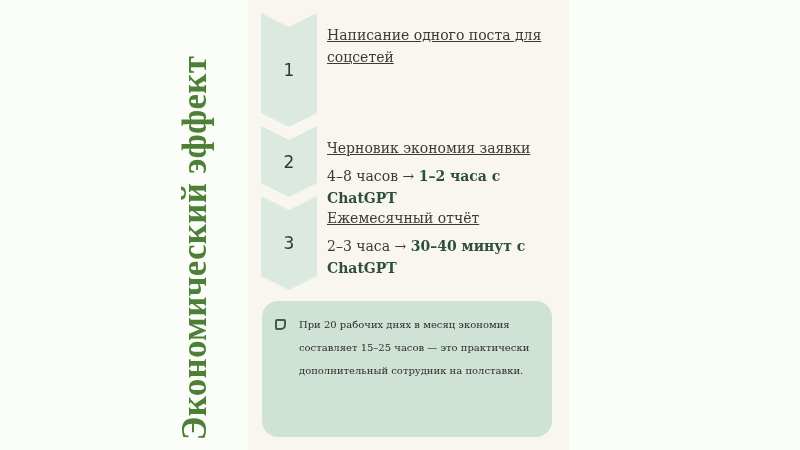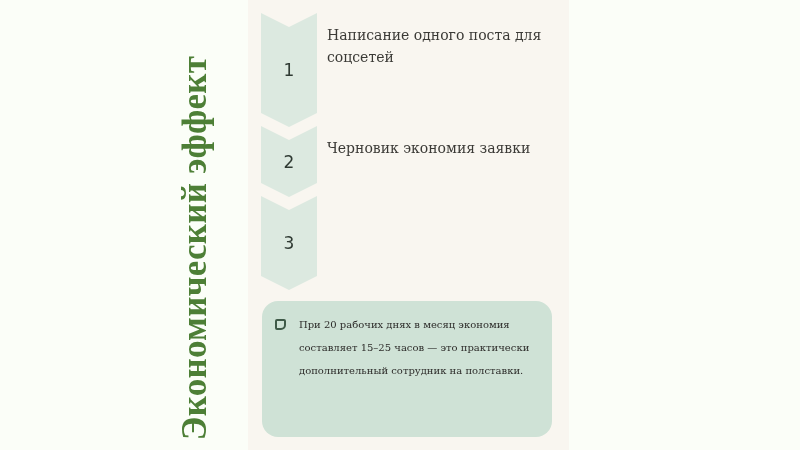--- a/index.html
+++ b/index.html
@@ -36,21 +36,21 @@
       font-family: "DejaVu Sans", "Liberation Sans", sans-serif;
       font-size: 17px; color: #2f3a33;
     }
     .step-text {
       position: absolute;
       left: 327px; width: 232px;
       color: #3b3a36;
       font-size: 14px;
       line-height: 22px;
     }
-    .step-title { margin: 0 0 6px 0; }
+    .step-title { margin: 0 0 6px 0; text-decoration: underline; }
     .step-time { margin: 0; }
     .step-time .hl { color: #2e4f3a; font-weight: bold; }
     .callout {
       position: absolute;
       left: 262px; top: 301px; width: 290px; height: 136px;
       background: #cfe2d6;
       border-radius: 16px;
     }
     .callout-icon {
       position: absolute;
@@ -78,23 +78,32 @@
 </div>
 <div class="step-text" style="top:24px;">
   <p class="step-title">Написание одного поста для соцсетей</p>
 </div>
 
 <div class="step" style="top:126px; height:71px;">
   <span class="step-num">2</span>
 </div>
 <div class="step-text" style="top:137px;">
   <p class="step-title">Черновик экономия заявки</p>
+  <p class="step-time">
+    <span>4–8 часов →</span>
+    <span class="hl">1–2 часа с ChatGPT</span>
+  </p>
 </div>
 
 <div class="step" style="top:196px; height:94px;">
   <span class="step-num">3</span>
 </div>
 <div class="step-text" style="top:207px;">
+  <p class="step-title">Ежемесячный отчёт</p>
+  <p class="step-time">
+    <span>2–3 часа →</span>
+    <span class="hl">30–40 минут с ChatGPT</span>
+  </p>
 </div>
 
 <div class="callout"></div>
 <span class="callout-icon"></span>
 <div class="callout-text">При 20 рабочих днях в месяц экономия составляет 15–25 часов — это практически дополнительный сотрудник на полставки.</div>
 
 </body></html>

